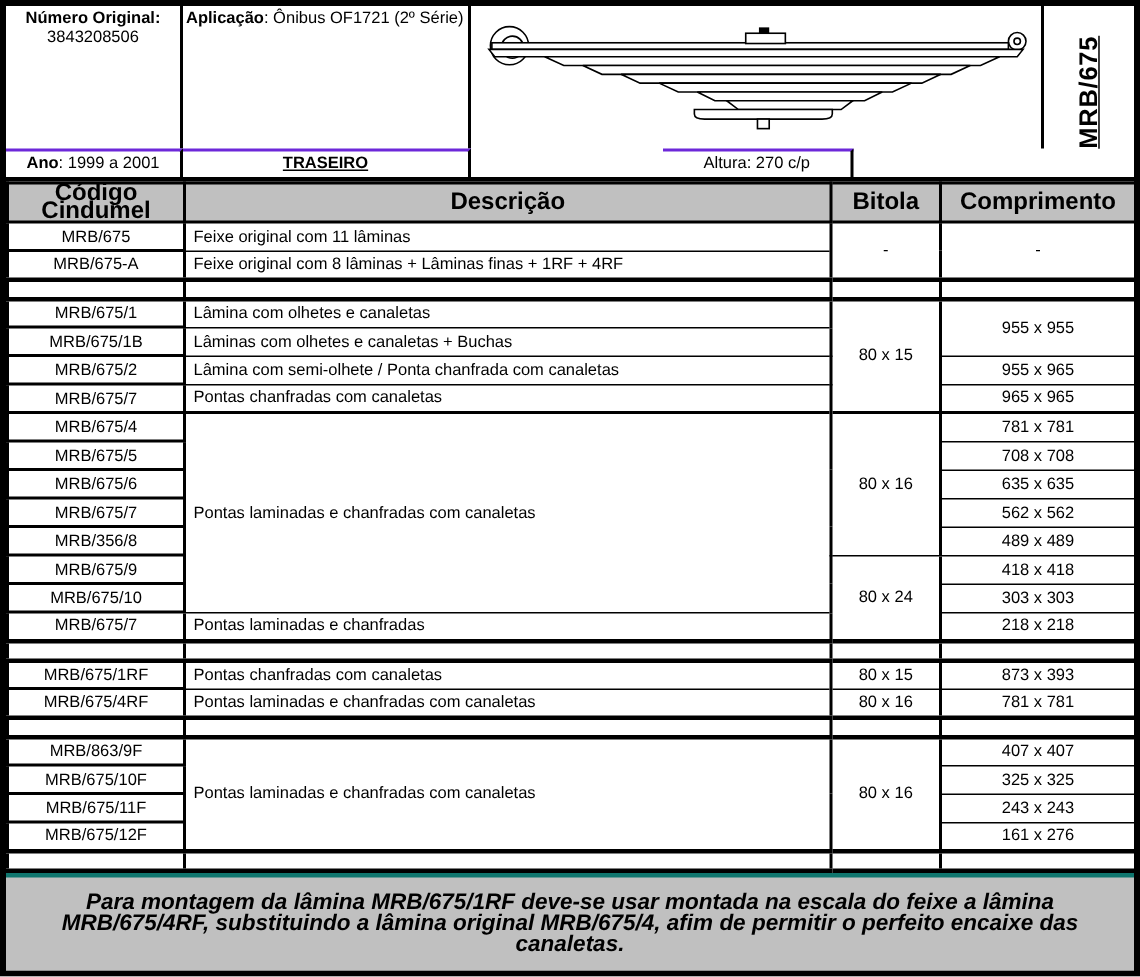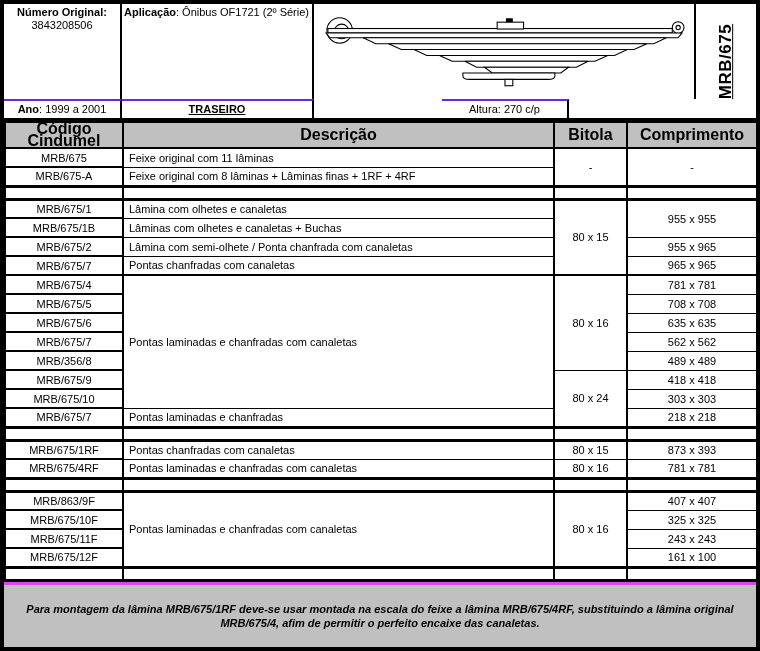--- a/index.html
+++ b/index.html
@@ -53,25 +53,25 @@
     overflow:hidden; white-space:nowrap;
   }
   td.code { border:2px solid #000; text-align:center; }
   td.desc { text-align:left; padding-left:5px; }
   td.ctr { text-align:center; }
   tr.sec td { border-top-width:2px; }
   tr.blank td { height:13px; border-top:3px solid #000; border-bottom:3px solid #000; }
   
   .footer {
     flex:1 1 auto;
-    border-top:3px solid #d946ef;
+    border-top:3px solid #0f766e;
     background:#c0c0c0;
     display:flex; align-items:center; justify-content:center;
     text-align:center;
-    font-size:11px; font-weight:bold; font-style:italic; line-height:14px;
+    font-size:15px; font-weight:bold; font-style:italic; line-height:14px;
     padding:2px 22px;
   }
   svg .ln { stroke:#000; fill:#fff; stroke-width:1.1; }
   svg .fl { fill:#000; stroke:none; }
 </style>
 </head>
 <body>
 
 <div class="page">
 
@@ -259,21 +259,21 @@
       <tr>
         <td class="code">MRB/675/10F</td>
         <td class="ctr">325 x 325</td>
       </tr>
       <tr>
         <td class="code">MRB/675/11F</td>
         <td class="ctr">243 x 243</td>
       </tr>
       <tr>
         <td class="code">MRB/675/12F</td>
-        <td class="ctr">161 x 100</td>
+        <td class="ctr">161 x 276</td>
       </tr>
       <tr class="blank">
             <td class="code"></td>
             <td></td>
             <td></td>
             <td></td>
           </tr>
     </tbody>
   </table>
   </div>

